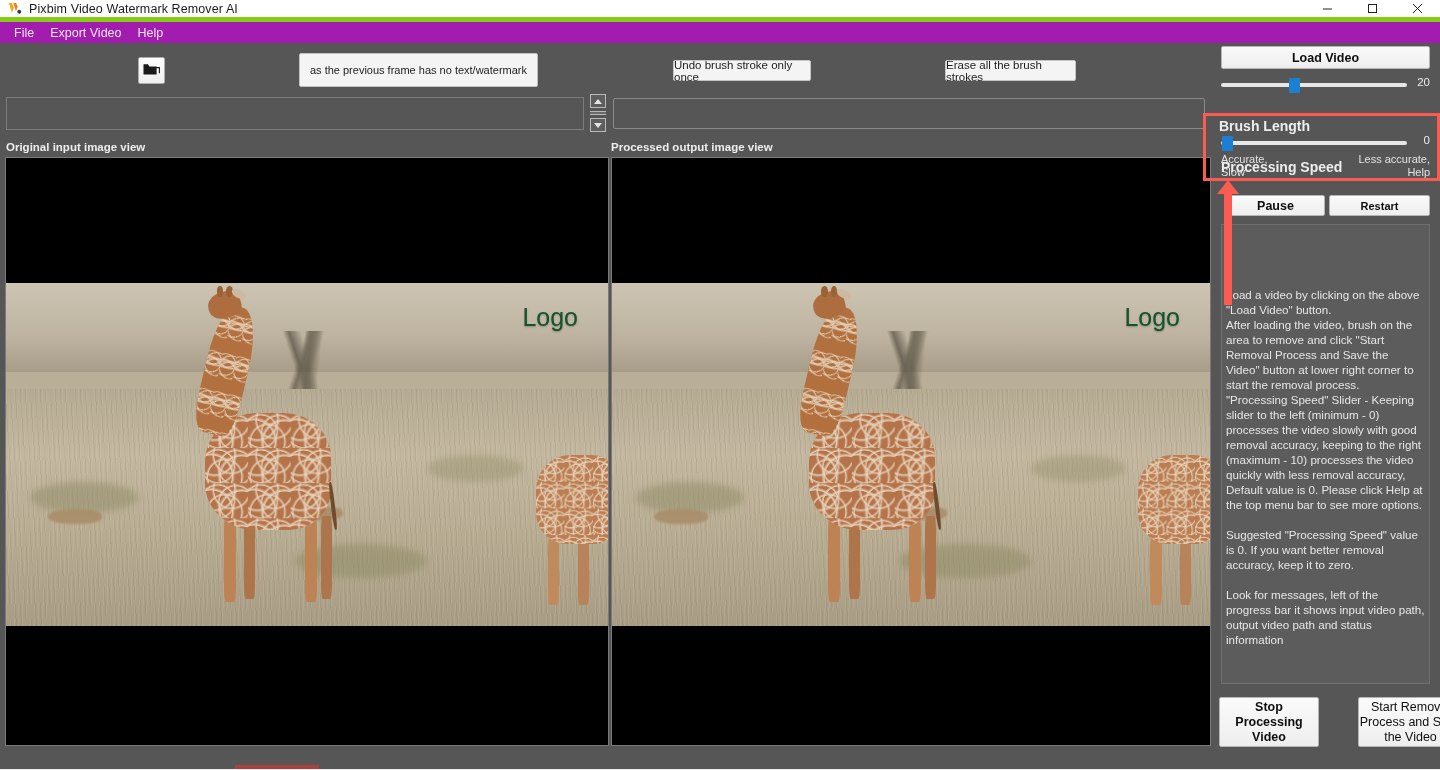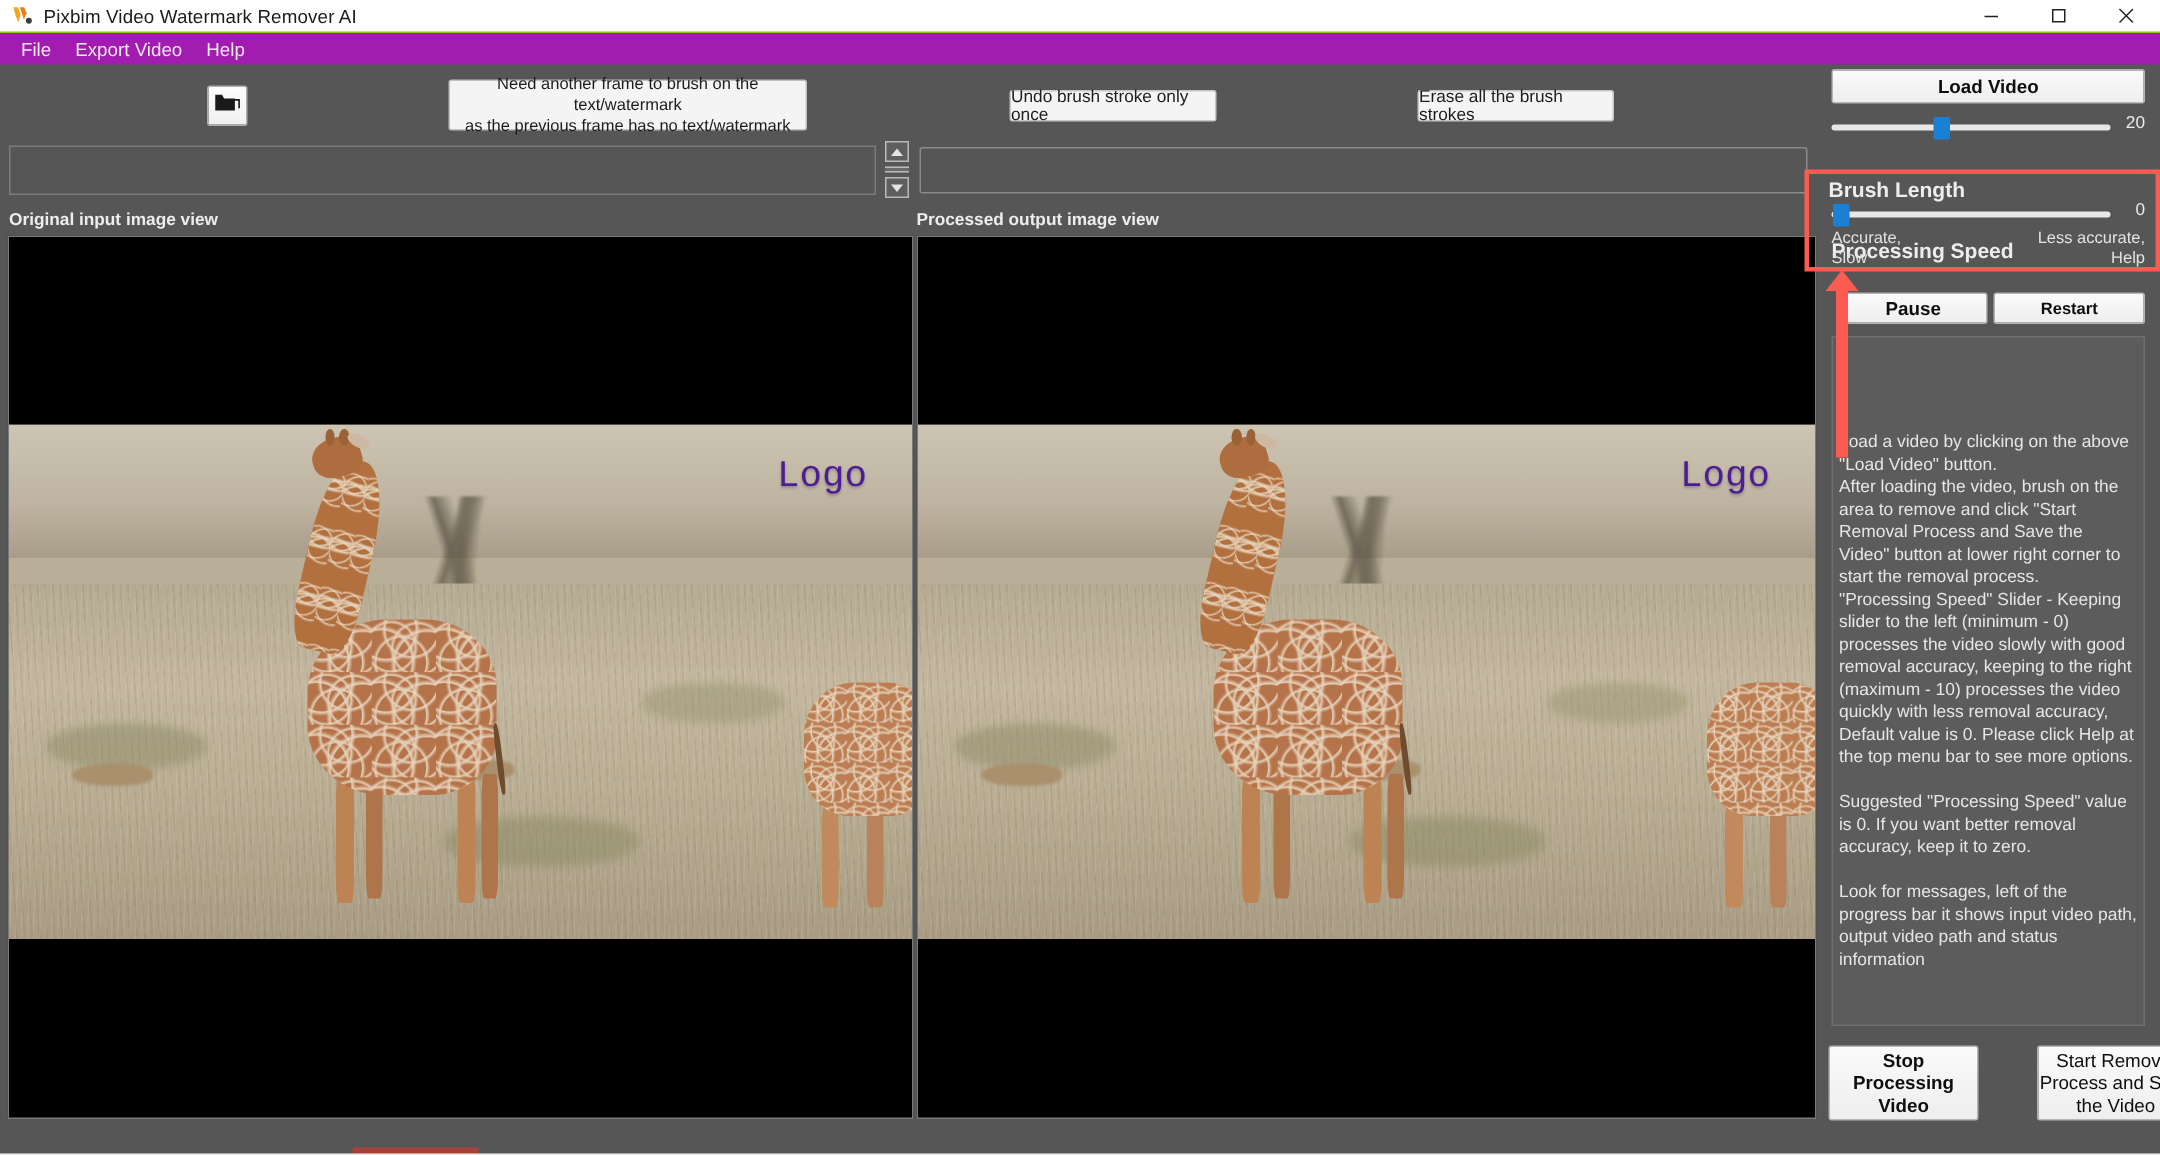--- a/index.html
+++ b/index.html
@@ -8,21 +8,21 @@
     overflow: hidden;
     font-family: "Liberation Sans", sans-serif;
     background: #565656;
   }
   #app { position: relative; width: 1440px; height: 770px; background: #565656; }
 
   
   .titlebar {
     position: absolute; left: 0; top: 0; width: 1440px; height: 22px;
     background: #ffffff; display: flex; align-items: center;
-    border-bottom: 1px solid #84cc16;
+    border-bottom: 5px solid #84cc16;
   }
   .title-logo { width: 22px; height: 22px; display:flex; align-items:center; justify-content:center; margin-left:4px; }
   .title-text { font-size: 12.5px; color: #1b1b1b; margin-left: 3px; letter-spacing: .1px; }
   .win-btns { margin-left: auto; display: flex; height: 22px; }
   .win-btn { width: 45px; height: 22px; display:flex; align-items:center; justify-content:center; color:#222; font-size:12px; }
 
   
   .menubar {
     position: absolute; left: 0; top: 22px; width: 1440px; height: 21px;
     background: #a21caf; display: flex; align-items: center; padding-left: 6px;
@@ -160,21 +160,21 @@
     position:absolute; right:-2%; top:50%; width:14%; height:26%;
     background:#bb7d51; border-radius:40% 34% 30% 36%;
   }
   .g2-leg { position:absolute; background:#c08a5d; border-radius:16%; }
   .lion {
     position:absolute; background:#a98e6a; border-radius:48% 42% 40% 46%;
     filter: blur(1px); opacity:.92;
   }
   .watermark {
     position: absolute; right: 30px; top: 20px;
-    font-size: 25px; color: #4c1d95; font-family: Liberation Mono, monospace;
+    font-size: 25px; color: #14532d; font-family: Liberation Sans, sans-serif;
     text-shadow: 0 1px 2px rgba(0,0,0,.25);
   }
   .side-btn {
     background: linear-gradient(#fafafa,#eeeeee); border: 1px solid #b5b5b5; border-radius: 2px;
     color: #0e0e0e; display:flex; align-items:center; justify-content:center; text-align:center;
   }
   #load-video-btn {
     position: absolute; left: 1221px; top: 46px; width: 209px; height: 23px;
     font-size: 12.5px; font-weight: 700;
   }
@@ -278,21 +278,20 @@
   <div class="open-btn">
     <span>
       <svg width="17" height="14" viewBox="0 0 17 14">
         <path d="M0.5 2.2 L0.5 12.6 L13.6 12.6 L13.6 4.6 L6.4 4.6 L5.0 2.2 Z" fill="#1a1a1a"></path>
         <path d="M13.0 5.6 L16.4 5.6 L16.4 11.2" fill="none" stroke="#1a1a1a" stroke-width="1.1"></path>
       </svg>
     </span>
   </div>
 
   <div class="hint-box">
-    <span>Need another frame to brush on the text/watermark</span>
     <span>as the previous frame has no text/watermark</span>
   </div>
 
   <div class="tb-btn" id="undo-btn">Undo brush stroke only once</div>
   <div class="tb-btn" id="erase-btn">Erase all the brush strokes</div>
 
   <div class="status-field"></div>
 
   <div class="spin">
     <div class="spin-btn spin-up">

